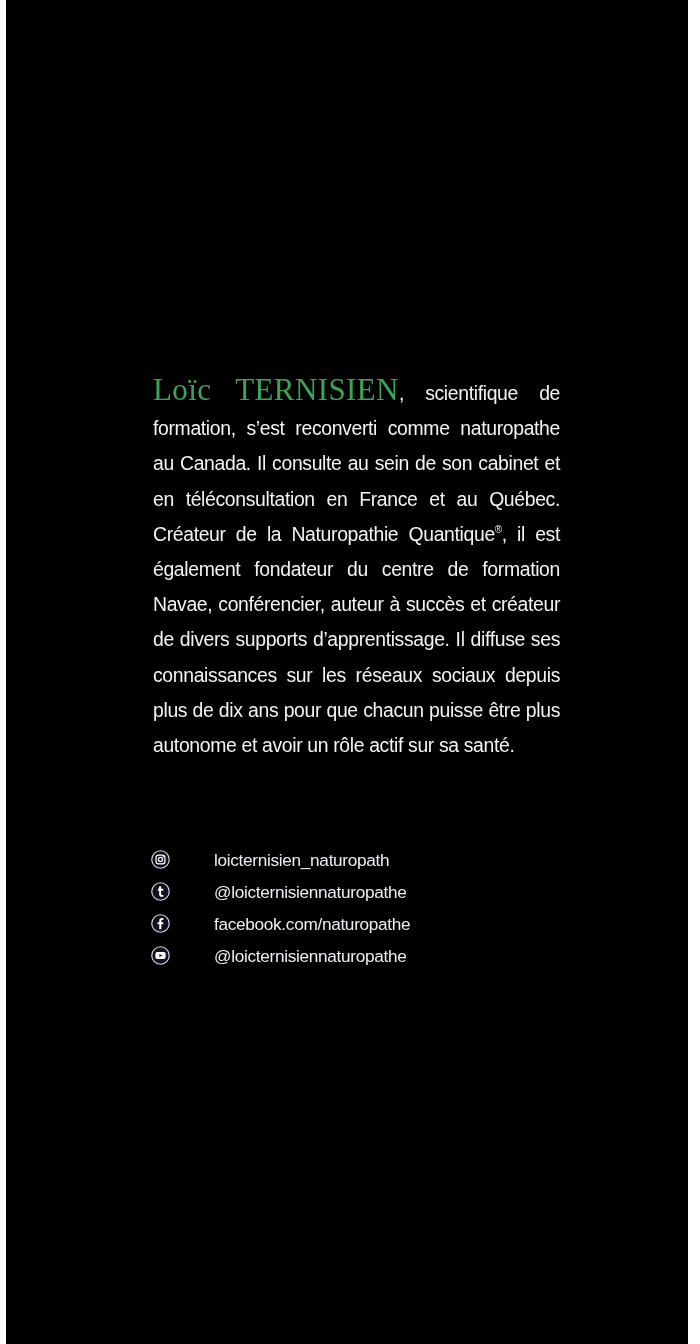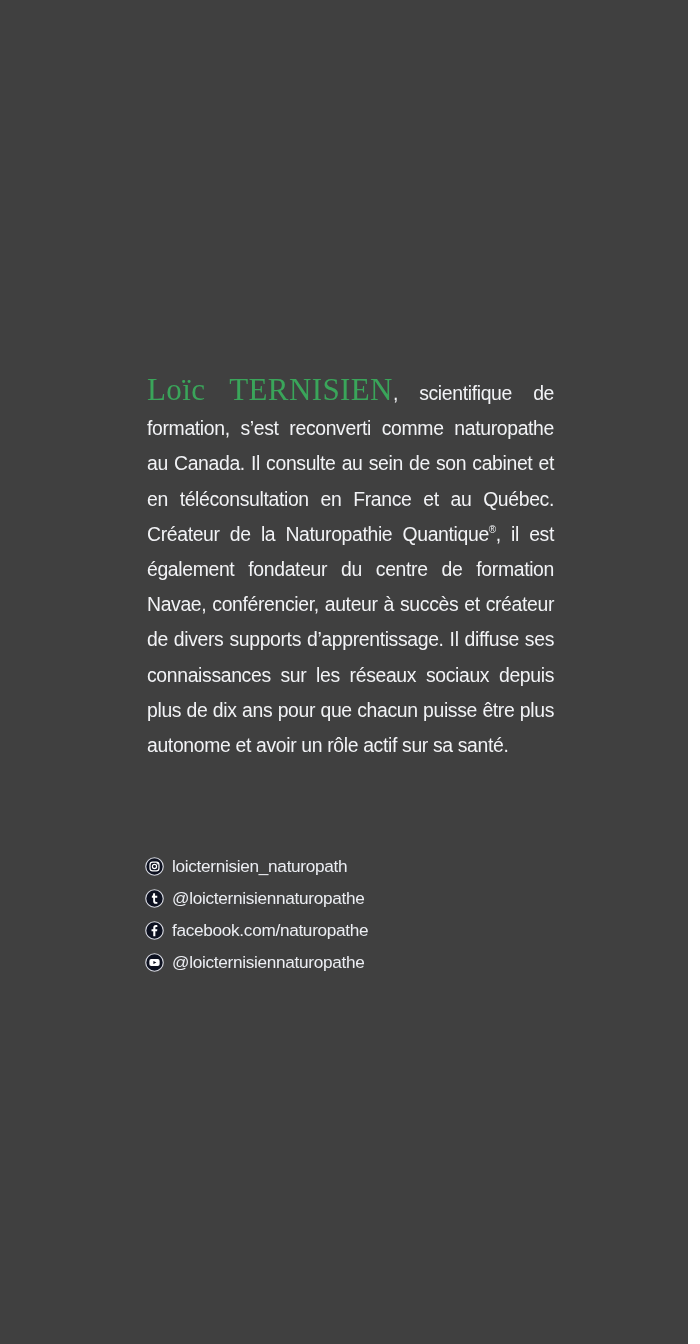--- a/index.html
+++ b/index.html
@@ -5,25 +5,25 @@
     html, body {
       margin: 0;
       padding: 0;
       width: 700px;
       height: 1344px;
       background: #ffffff;
       overflow: hidden;
     }
     .page {
       position: absolute;
-      left: 0;
+      left: 6px;
       top: 0;
       width: 688px;
       height: 1344px;
-      background: #404040;
+      background: #000000;
     }
     .page-edge {
       position: absolute;
       left: 688px;
       top: 0;
       width: 12px;
       height: 1344px;
       background: #ffffff;
     }
     .bio {
@@ -55,27 +55,28 @@
     .socials {
       position: absolute;
       left: 145px;
       top: 850px;
       margin: 0;
       padding: 0;
       list-style: none;
     }
     .social-item {
       display: flex;
-      align-items: center;
+      align-items: flex-start;
       height: 32px;
       color: #eceef3;
       font-family: "Liberation Sans", sans-serif;
       font-size: 17.2px;
       letter-spacing: -0.3px;
       cursor: pointer;
+      gap: 36px;
     }
     .social-icon {
       width: 19px;
       height: 19px;
       margin-right: 8px;
       flex: 0 0 19px;
       display: block;
     }
   </style>
 </head>

